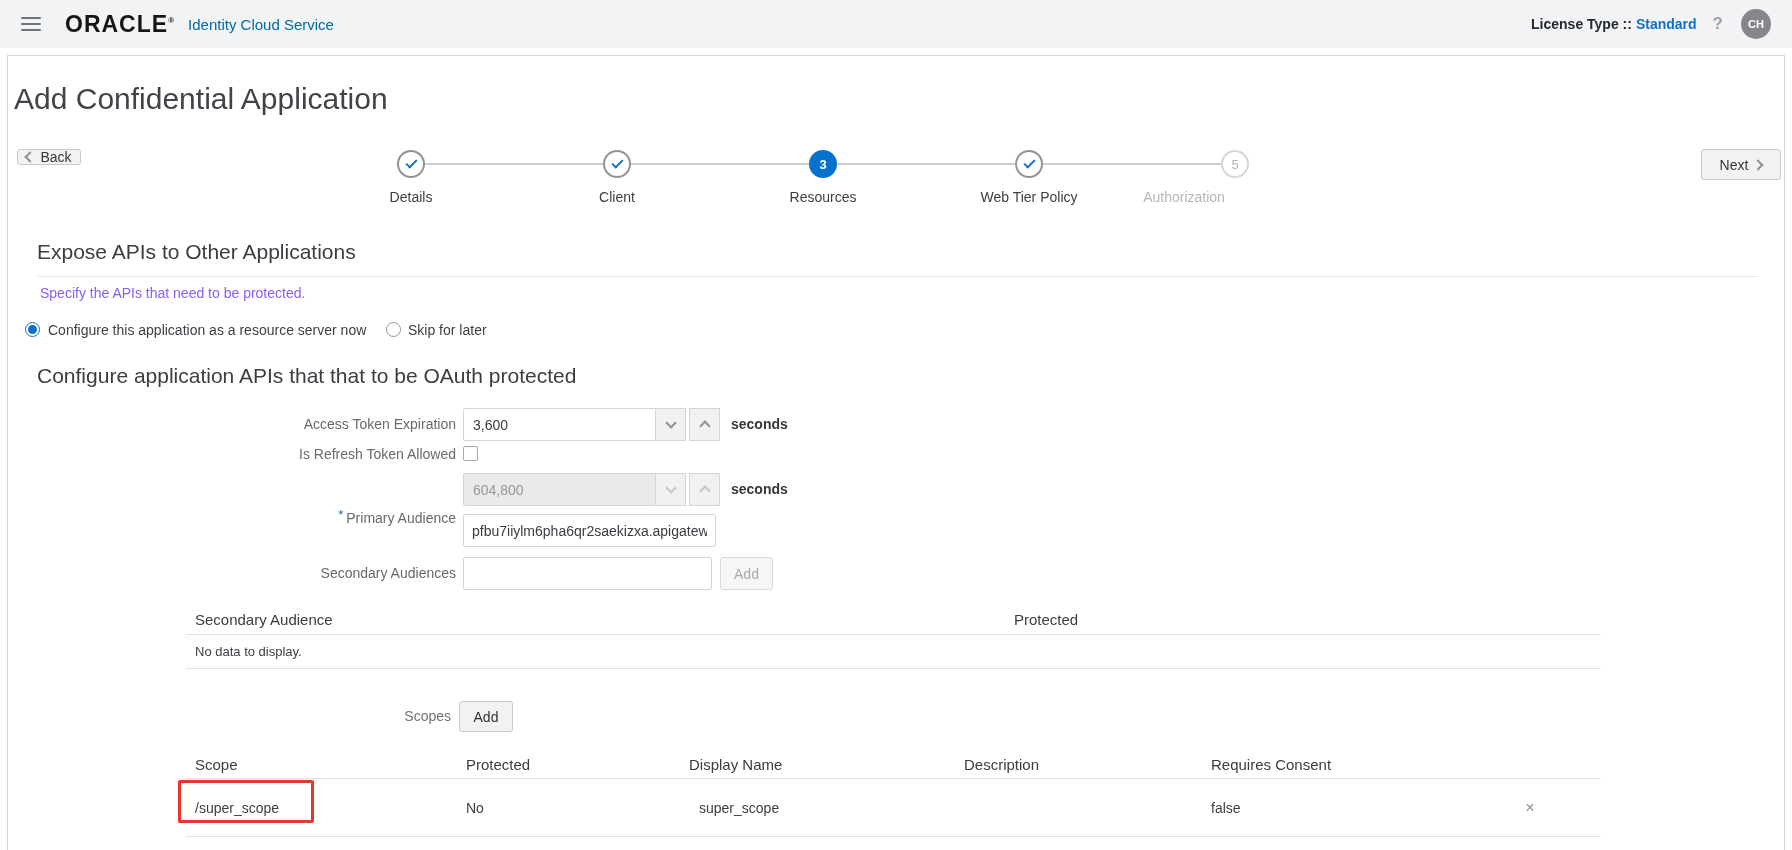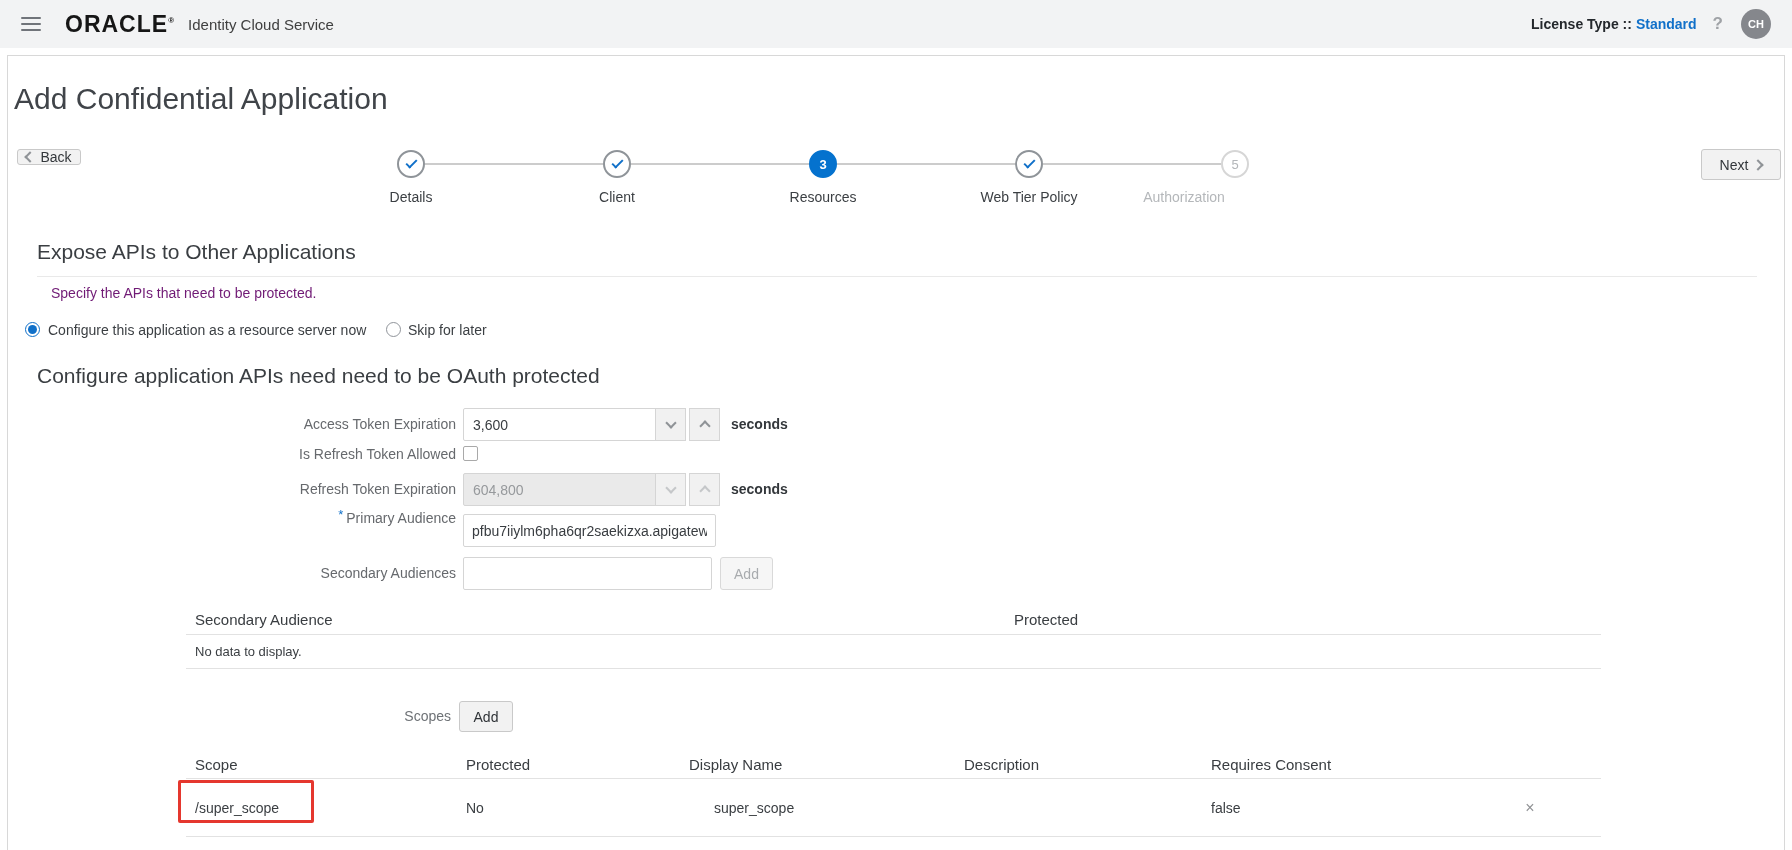--- a/index.html
+++ b/index.html
@@ -5,21 +5,21 @@
   * { margin:0; padding:0; box-sizing:border-box; }
   html,body { width:1792px; height:850px; overflow:hidden; background:#fff;
     font-family:"Liberation Sans", sans-serif; color:#393d41; }
 
   
   .topbar { height:48px; background:#f2f3f4; display:flex; align-items:center; padding:0 21px; }
   .hamburger { width:20px; height:14px; display:flex; flex-direction:column; justify-content:space-between; cursor:pointer; }
   .hamburger span { display:block; height:2px; background:#70747a; border-radius:1px; }
   .brand { margin-left:24px; font-size:23px; font-weight:800; letter-spacing:1px; color:#161616; }
   .brand sup { font-size:8px; font-weight:700; }
-  .appname { margin-left:13px; font-size:15px; color:#404040; }
+  .appname { margin-left:13px; font-size:15px; color:#0369a1; }
   .tb-right { margin-left:auto; display:flex; align-items:center; }
   .license { font-size:14px; font-weight:700; color:#24282c; }
   .license .lic-val { color:#1070c9; margin-left:4px; }
   .help-q { margin-left:16px; font-size:17px; font-weight:700; color:#9fa2a6; cursor:pointer; }
   .avatar { margin-left:18px; width:30px; height:30px; border-radius:50%; background:#85878c; color:#fff;
     font-size:11px; font-weight:700; display:flex; align-items:center; justify-content:center; cursor:pointer; }
 
   
   .card { position:absolute; left:7px; top:55px; width:1778px; height:900px;
     background:#fff; border:1px solid #d8d8d8; }
@@ -44,21 +44,21 @@
   .step-c .checkmark { width:11px; height:6px; border-left:2.5px solid #1070c9; border-bottom:2.5px solid #1070c9;
     transform:rotate(-45deg) translate(1px,-1px); }
   .step-c.active { background:#0572ce; border-color:#0572ce; color:#fff; font-size:13px; font-weight:700; }
   .step-c.future { border-color:#d6d6d6; color:#b3b6b9; font-size:13px; }
   .step-l { position:absolute; top:133px; width:200px; text-align:center; font-size:14px; color:#3b3f43; }
   .step-l.future { color:#b4b7ba; }
 
   
   .h1 { position:absolute; left:29px; font-size:21px; font-weight:400; color:#3a3e42; }
   .divider { position:absolute; left:29px; width:1720px; height:1px; background:#e9e9e9; }
-  .subtext { position:absolute; left:43px; font-size:14px; color:#701a75; }
+  .subtext { position:absolute; left:32px; font-size:14px; color:#8b5cf6; }
 
   .radio { position:absolute; width:15px; height:15px; border-radius:50%; background:#fff; border:1px solid #90949a; cursor:pointer; }
   .radio.sel { border:1px solid #1070c9; }
   .radio.sel::after { content:""; position:absolute; left:2px; top:2px; width:9px; height:9px; border-radius:50%; background:#1070c9; }
   .radio-lab { position:absolute; font-size:14px; color:#3b3f43; line-height:16px; }
 
   .flabel { position:absolute; left:0; width:448px; text-align:right; font-size:14px; color:#66696d; line-height:33px; height:33px; }
   .req { color:#1070c9; font-size:13px; vertical-align:4px; margin-right:3px; }
 
   .numgrp { position:absolute; left:455px; display:flex; height:33px; }
@@ -150,38 +150,37 @@
 
   <div class="h1" style="top:184px;">Expose APIs to Other Applications</div>
   <div class="divider" style="top:220px;"></div>
   <div class="subtext" style="top:229px;">Specify the APIs that need to be protected.</div>
 
   <div class="radio sel" style="left:17px; top:266px;"></div>
   <div class="radio-lab" style="left:40px; top:266px;">Configure this application as a resource server now</div>
   <div class="radio" style="left:378px; top:266px;"></div>
   <div class="radio-lab" style="left:400px; top:266px;">Skip for later</div>
 
-  <div class="h1" style="top:308px;">Configure application APIs need need to be OAuth protected</div>
+  <div class="h1" style="top:308px;">Configure application APIs that that to be OAuth protected</div>
 
   <div class="flabel" style="top:352px;">Access Token Expiration</div>
   <div class="numgrp" style="top:352px;">
     <input value="3,600" style="">
     <div class="sbtn dn">
         <span class="chv down"></span>
       </div>
     <div class="sbtn up">
         <span class="chv up"></span>
       </div>
     <span class="unit">seconds</span>
   </div>
 
   <div class="flabel" style="top:385px; line-height:16px; height:16px; padding-top:5px;">Is Refresh Token Allowed</div>
   <div class="checkbox" style="top:390px;"></div>
 
-  <div class="flabel" style="top:417px;">Refresh Token Expiration</div>
   <div class="numgrp dis" style="top:417px;">
     <input disabled="" value="604,800" style="">
     <div class="sbtn dn">
         <span class="chv down"></span>
       </div>
     <div class="sbtn up">
         <span class="chv up"></span>
       </div>
     <span class="unit">seconds</span>
   </div>
@@ -210,21 +209,21 @@
     <div class="trow" style="height:28px;">
       <span class="tcell th13" style="left:9px; line-height:28px;">Scope</span>
       <span class="tcell th13" style="left:280px; line-height:28px;">Protected</span>
       <span class="tcell th13" style="left:503px; line-height:28px;">Display Name</span>
       <span class="tcell th13" style="left:778px; line-height:28px;">Description</span>
       <span class="tcell th13" style="left:1025px; line-height:28px;">Requires Consent</span>
     </div>
     <div class="trow" style="height:58px;">
       <span class="tcell td14" style="left:9px; line-height:58px;">/super_scope</span>
       <span class="tcell td14" style="left:280px; line-height:58px;">No</span>
-      <span class="tcell td14" style="left:528px; line-height:58px;">super_scope</span>
+      <span class="tcell td14" style="left:513px; line-height:58px;">super_scope</span>
       <span class="tcell td14" style="left:778px; line-height:58px;"></span>
       <span class="tcell td14" style="left:1025px; line-height:58px;">false</span>
       <span class="x-btn" style="line-height:58px;">×</span>
     </div>
     <div class="red-box"></div>
   </div>
 
 </div>
 
 </body></html>

